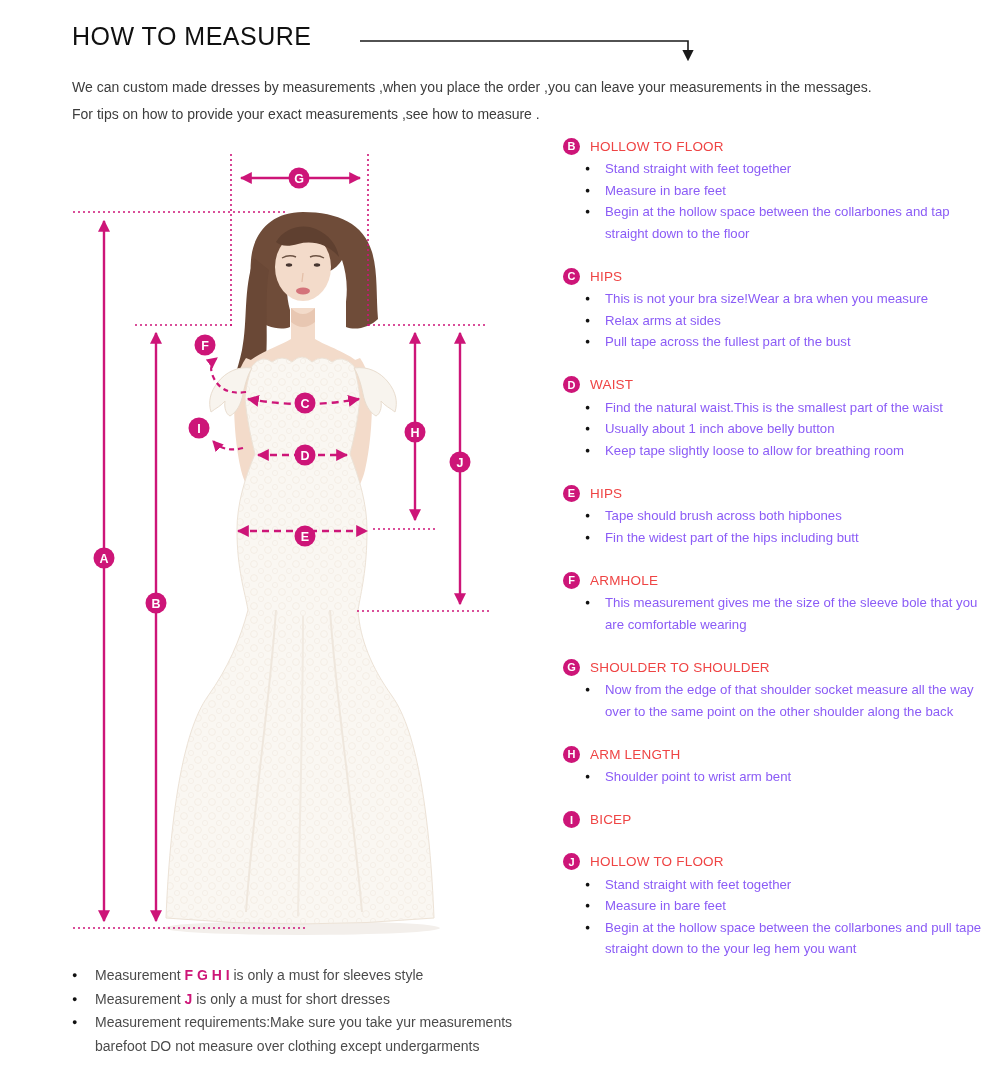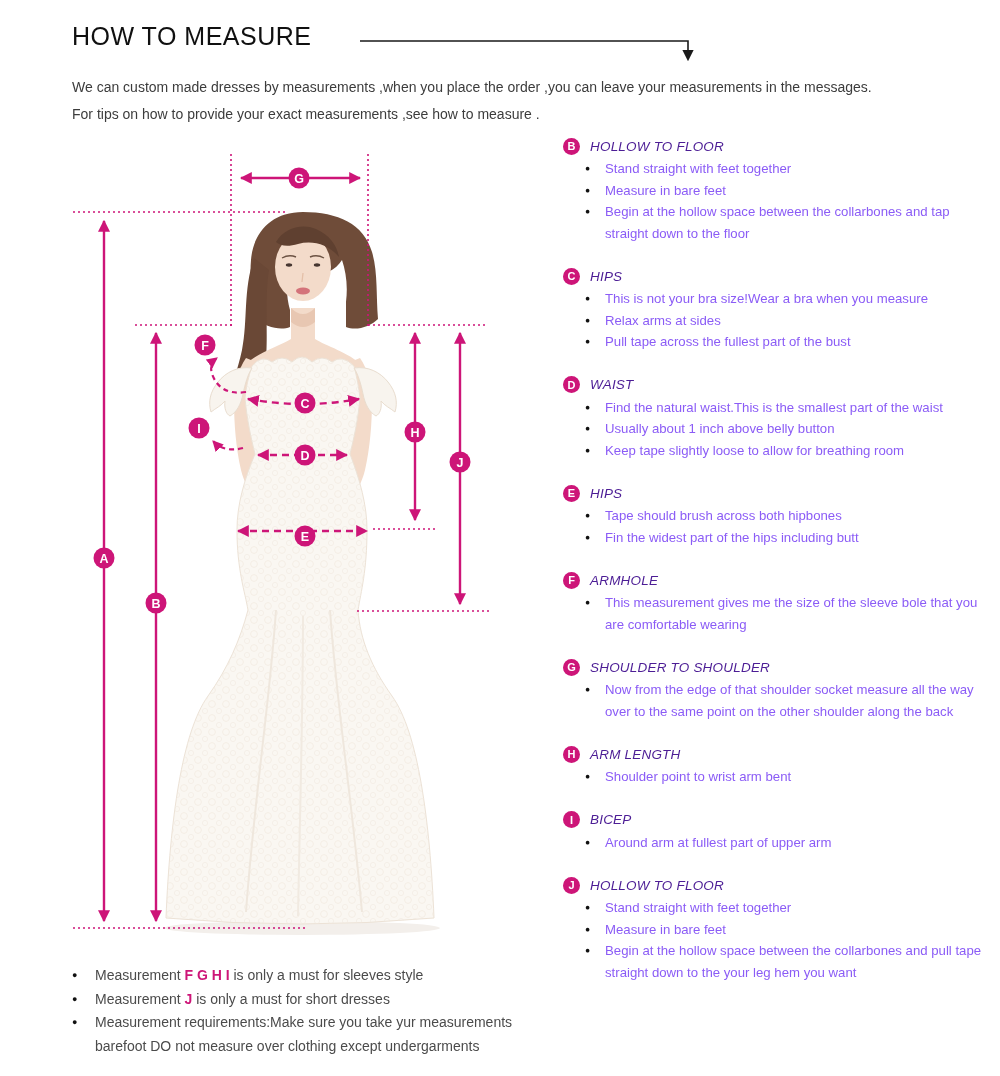--- a/index.html
+++ b/index.html
@@ -21,21 +21,21 @@
   .figure-svg { position:absolute; left:40px; top:140px; }
   
   .sections-col { position:absolute; left:563px; top:136px; width:432px; }
   .section { margin-bottom:22px; }
   .sec-head { display:flex; align-items:center; gap:10px; height:20px; margin-bottom:2px; }
   .badge {
     width:17px; height:17px; border-radius:50%; background:#cd1578; color:#fff;
     font-size:11px; font-weight:bold; display:flex; align-items:center; justify-content:center;
     flex:0 0 17px;
   }
-  .sec-title { font-size:13.5px; color:#4c1d95; letter-spacing:.2px;font-style:italic; }
+  .sec-title { font-size:13.5px; color:#ef4444; letter-spacing:.2px; }
   .section ul { list-style:none; width:424px; }
   .section li {
     position:relative; padding-left:42px; font-size:13.2px; line-height:21.5px; color:#8b5cf6;
   }
   .section li::before {
     content:"●"; position:absolute; left:22px; top:0; font-size:8.5px; color:#111; line-height:21.5px;
   }
   
   .notes { position:absolute; left:72px; top:964px; width:448px; list-style:none; }
   .notes li {
@@ -269,23 +269,20 @@
     <ul>
       <li>Shoulder point to wrist arm bent</li>
     </ul>
   </div>
 
   <div class="section">
     <div class="sec-head">
       <span class="badge">I</span>
       <span class="sec-title">BICEP</span>
     </div>
-    <ul>
-      <li>Around arm at fullest part of upper arm</li>
-    </ul>
   </div>
 
   <div class="section">
     <div class="sec-head">
       <span class="badge">J</span>
       <span class="sec-title">HOLLOW TO FLOOR</span>
     </div>
     <ul>
       <li>Stand straight with feet together</li>
       <li>Measure in bare feet</li>

